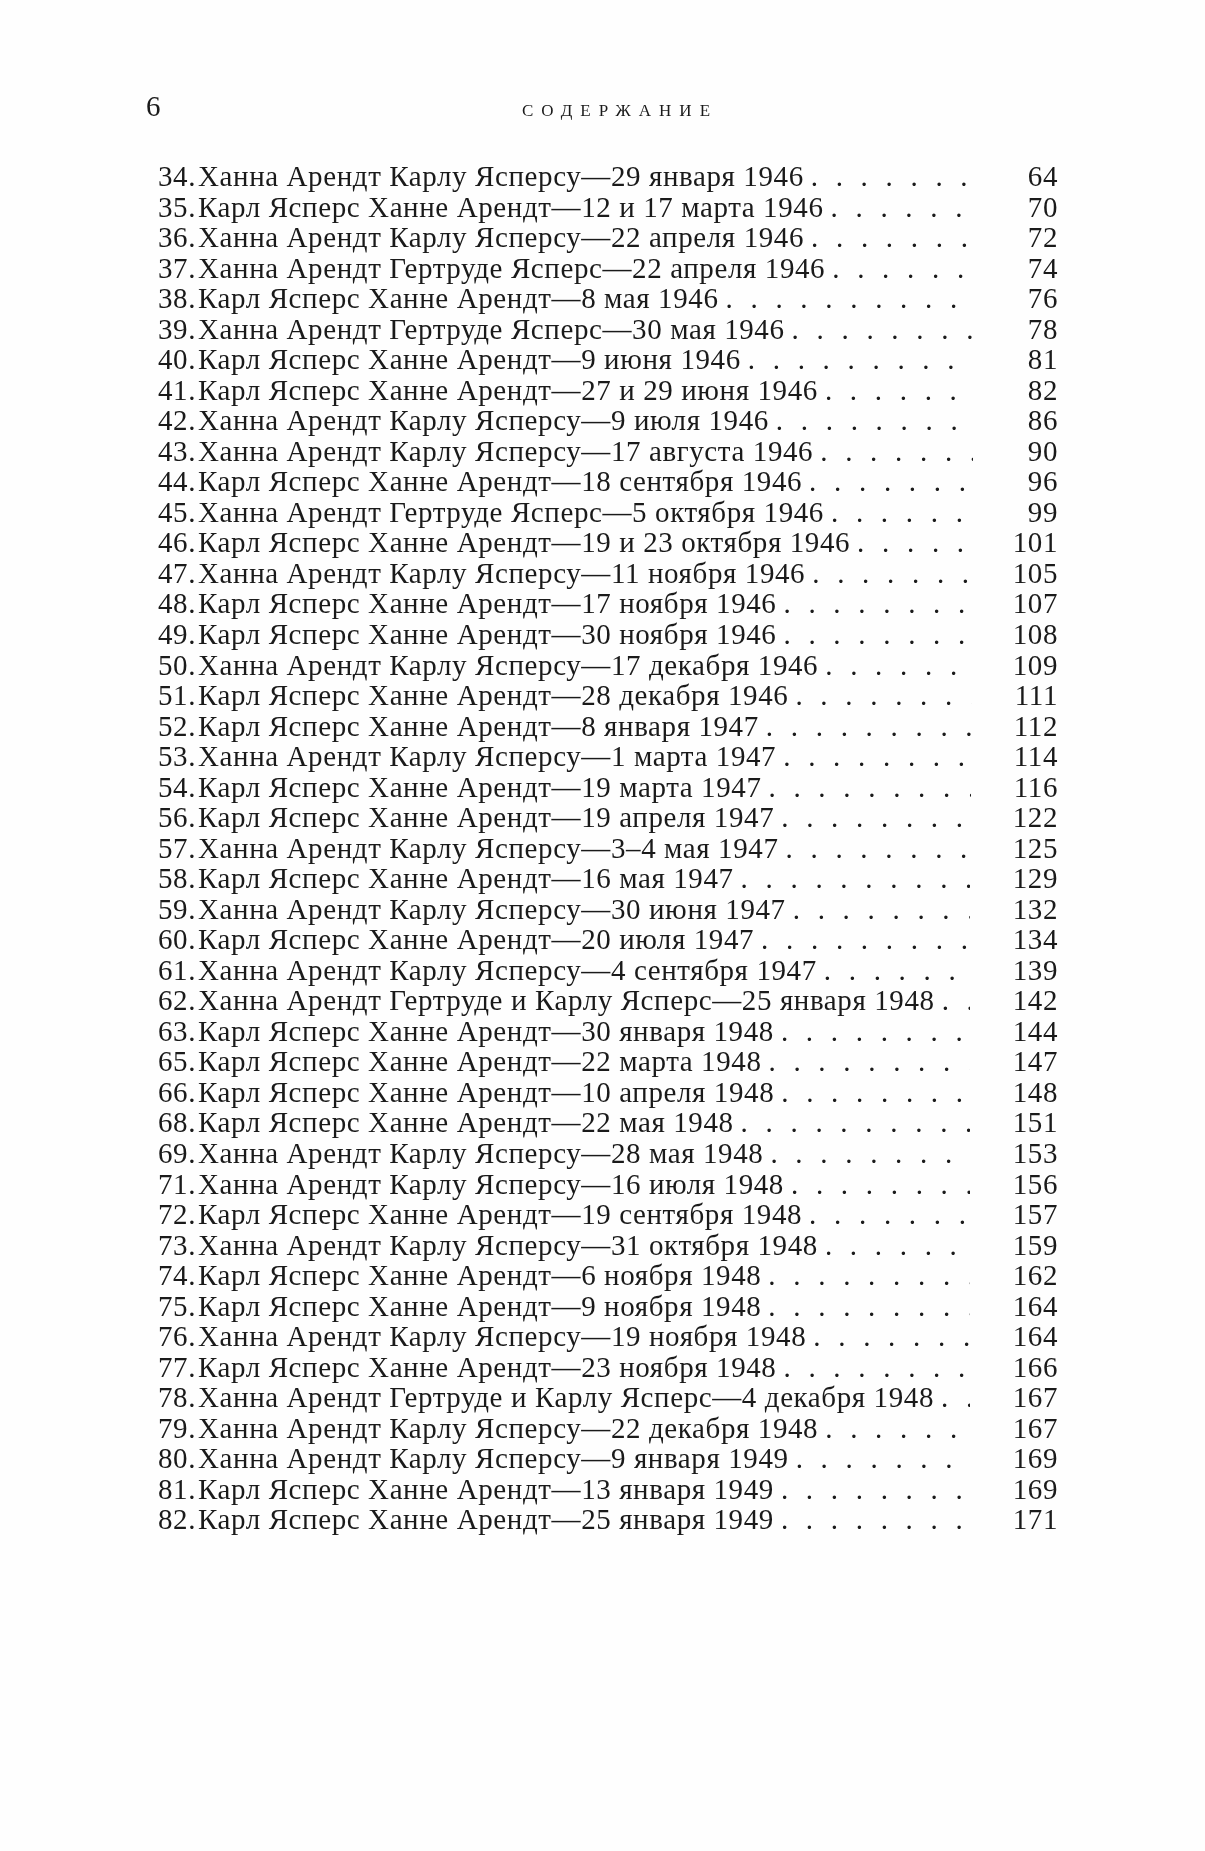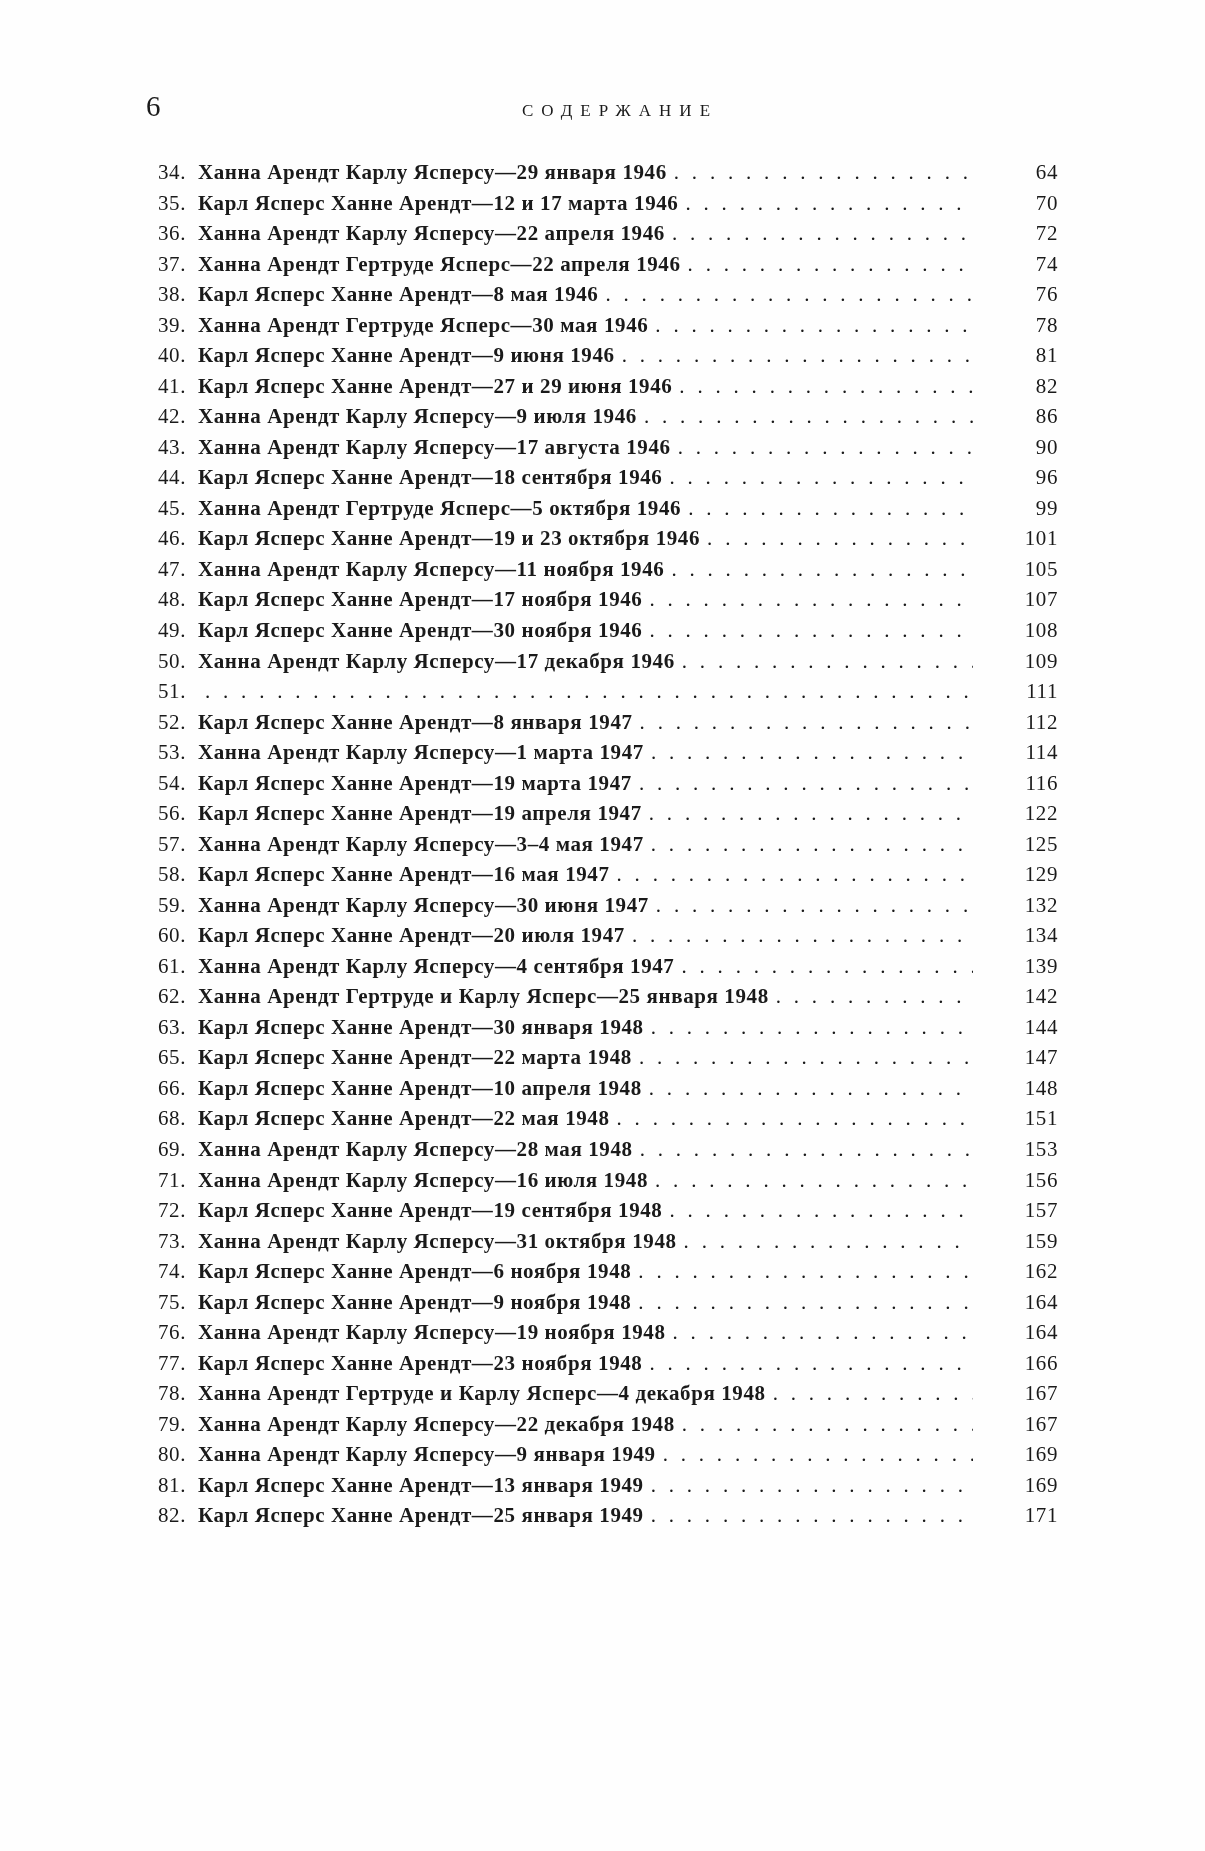--- a/index.html
+++ b/index.html
@@ -26,30 +26,29 @@
     letter-spacing:8px;
     text-indent:8px; 
     margin-left:16px;
   }
   .toc{
     position:absolute;left:158px;right:147px;top:160px;
   }
   .row{
     display:flex;align-items:baseline;
     height:30.54px;
-    font-size:21px;
+    font-size:29px;
     letter-spacing:0.6px;
     white-space:nowrap;
   }
   .num{
     flex:0 0 40px;
   }
   .title{
     flex:0 0 auto;
-    font-weight:bold;
   }
   .leader{
     flex:1 1 auto;
     overflow:hidden;
     margin:0 9px 0 7px;
     min-width:14px;
   }
   .leader::after{
     content:". . . . . . . . . . . . . . . . . . . . . . . . . . . . . . . . . . . . . . . . . . . . . . . . . . . . . . . . . . . .";
     letter-spacing:0.18em;
@@ -181,20 +180,21 @@
 
   <div class="row">
     <span class="num">50.</span>
     <span class="title">Ханна Арендт Карлу Ясперсу—17 декабря 1946</span>
     <span class="leader"></span>
     <span class="pg">109</span>
   </div>
 
   <div class="row">
     <span class="num">51.</span>
+    <span class="title">Карл Ясперс Ханне Арендт—28 декабря 1946</span>
     <span class="leader"></span>
     <span class="pg">111</span>
   </div>
 
   <div class="row">
     <span class="num">52.</span>
     <span class="title">Карл Ясперс Ханне Арендт—8 января 1947</span>
     <span class="leader"></span>
     <span class="pg">112</span>
   </div>

